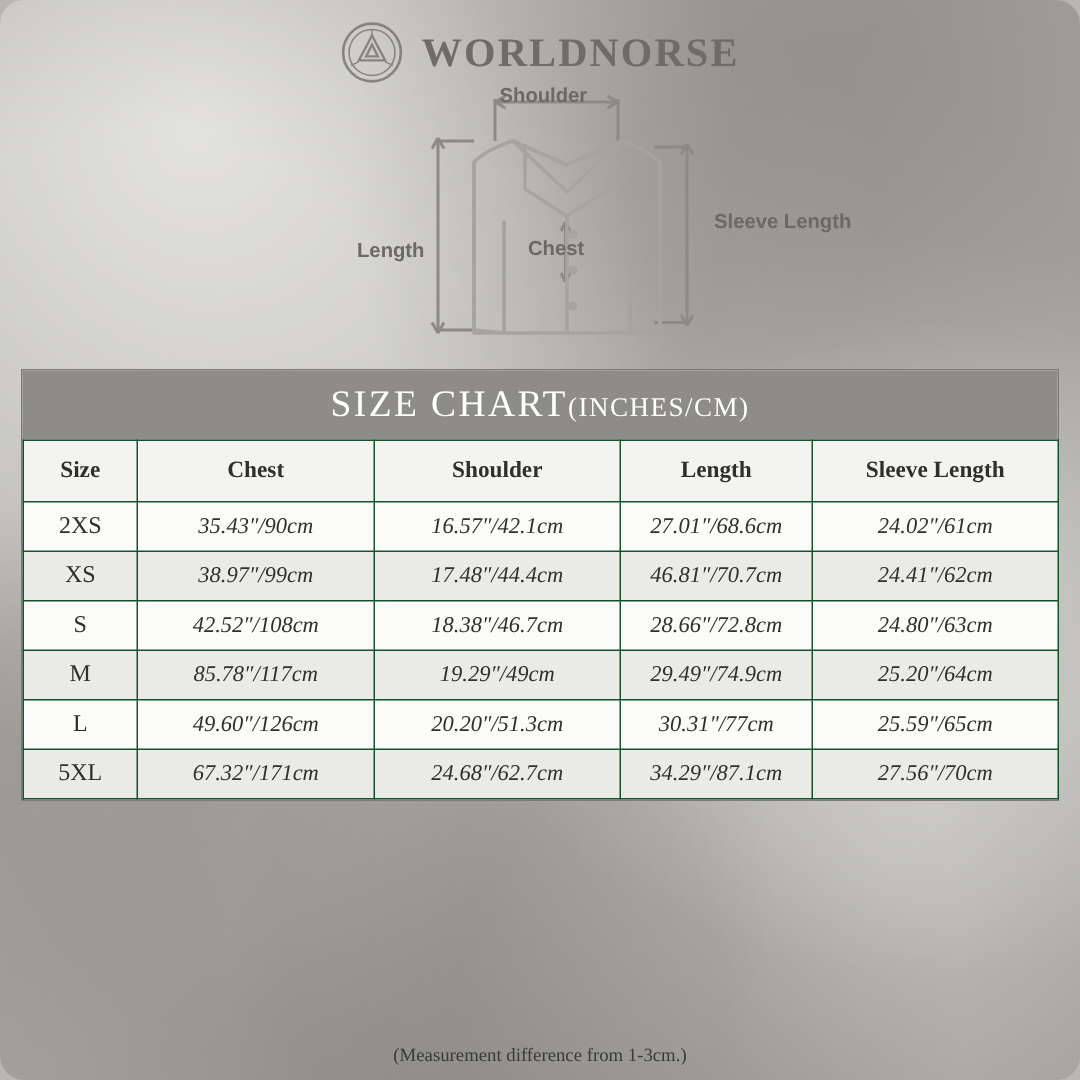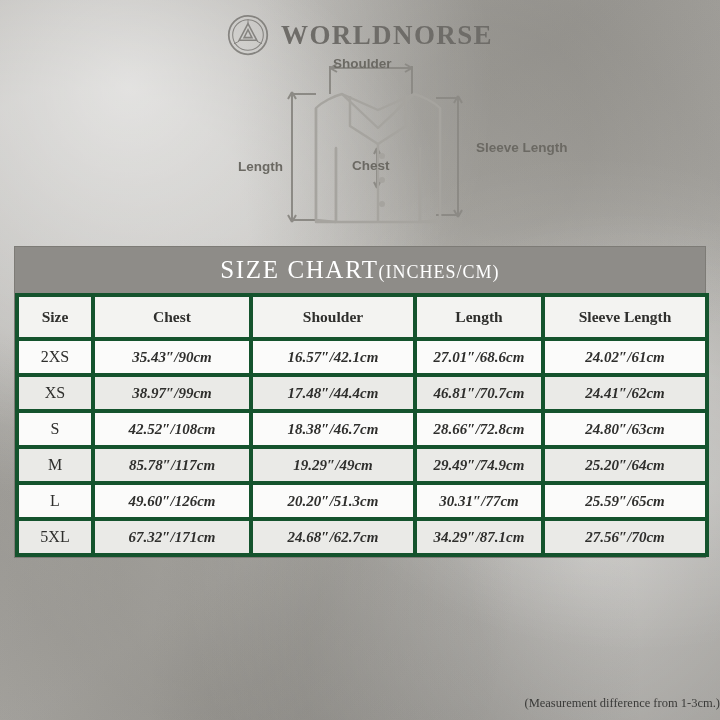--- a/index.html
+++ b/index.html
@@ -16,20 +16,21 @@
   .page {
     position: relative;
     width: 720px;
     height: 720px;
     background:
       radial-gradient(circle at 18% 12%, rgba(255,255,255,0.55), rgba(255,255,255,0) 42%),
       radial-gradient(circle at 82% 78%, rgba(255,255,255,0.35), rgba(255,255,255,0) 50%),
       radial-gradient(circle at 50% 50%, rgba(120,118,112,0.10), rgba(90,88,84,0.30) 80%),
       linear-gradient(145deg, #cfcdc8 0%, #bcbab5 35%, #c6c4bf 60%, #adaba6 100%);
     overflow: hidden;
+    border-radius: 16px;
   }
   .page::before {
     
     content: "";
     position: absolute;
     inset: 0;
     background-image:
       radial-gradient(ellipse at 12% 30%, rgba(255,255,255,0.28) 0 18%, rgba(255,255,255,0) 40%),
       radial-gradient(ellipse at 70% 18%, rgba(90,88,82,0.18) 0 12%, rgba(0,0,0,0) 38%),
       radial-gradient(ellipse at 30% 80%, rgba(90,88,82,0.16) 0 14%, rgba(0,0,0,0) 42%),
@@ -105,52 +106,52 @@
   .chart-title .units {
     font-size: 18px;
     letter-spacing: 1px;
   }
   table {
     border-collapse: collapse;
     width: 100%;
     table-layout: fixed;
   }
   th, td {
-    border: 4px solid #14532d;
+    border: 1px solid #14532d;
     font-size: 15px;
     color: #2f2f2d;
     text-align: center;
     height: 32px;
     padding: 0 4px;
     font-family: "Liberation Serif", serif;
   }
   thead th {
     background: #f3f3f1;
     font-weight: bold;
     font-size: 15.5px;
     height: 40px;
   }
   tbody tr:nth-child(odd) { background: #fbfbfa; }
   tbody tr:nth-child(even) { background: #eaeae7; }
   td.size-cell {
     font-weight: normal;
     font-size: 16px;
   }
-  td.val { font-style: italic; font-weight: bold; }
+  td.val { font-style: italic; }
   col.c-size { width: 76px; }
   col.c-chest { width: 158px; }
   col.c-shoulder { width: 164px; }
   col.c-length { width: 128px; }
   col.c-sleeve { width: 164px; }
   .footnote {
     position: absolute;
     left: 0;
     top: 696px;
     width: 720px;
-    text-align: right;
+    text-align: center;
     font-size: 12.5px;
     color: #3a3a38;
     font-family: "Liberation Serif", serif;
   }
 </style>
 </head>
 <body>
 
 <div class="page">
 

